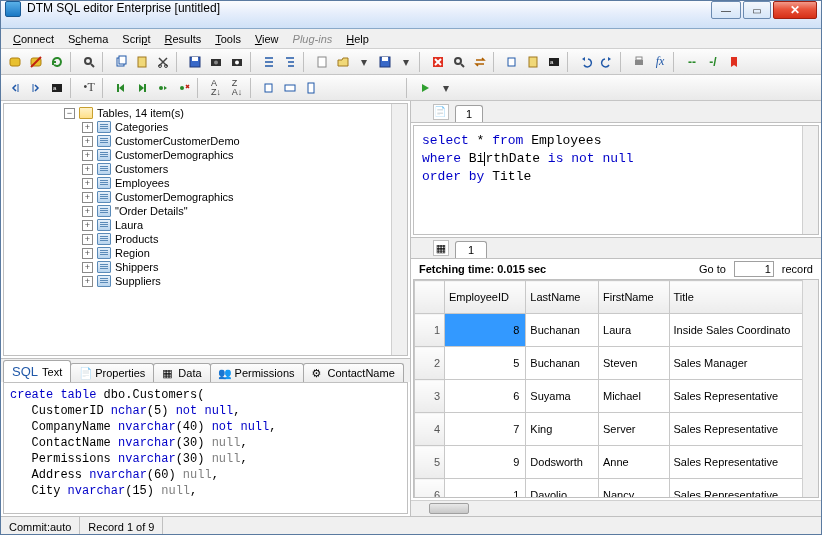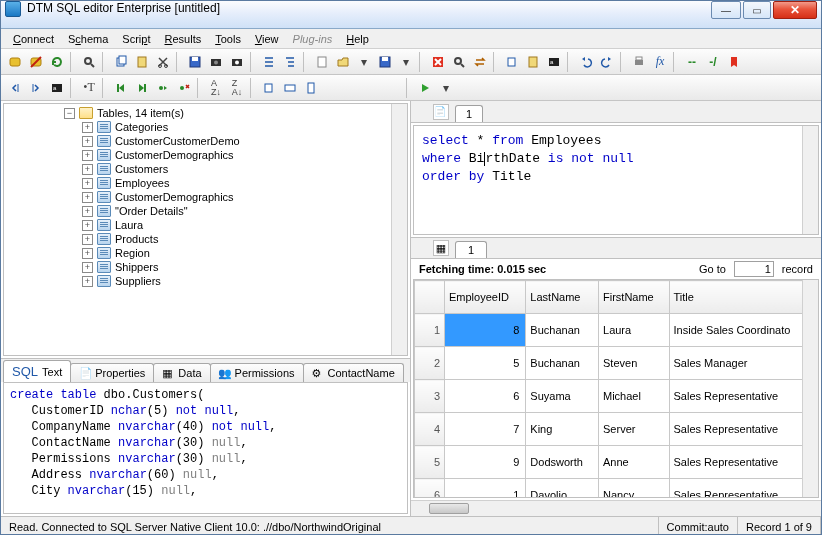--- a/index.html
+++ b/index.html
@@ -532,16 +532,15 @@
       </table>
       <div class="rscroll"></div>
     </div>
     <div class="hscroll">
         <div class="thumb"></div>
       </div>
   </div>
 </div>
 
 <div class="statusbar">
-  <div class="cell grow">Read. Connected to SQL Server Native Client 10.0: .//dbo/NorthwindOriginal</div>
   <div class="cell">Commit:auto</div>
   <div class="cell">Record 1 of 9</div>
 </div>
 
 </body></html>

